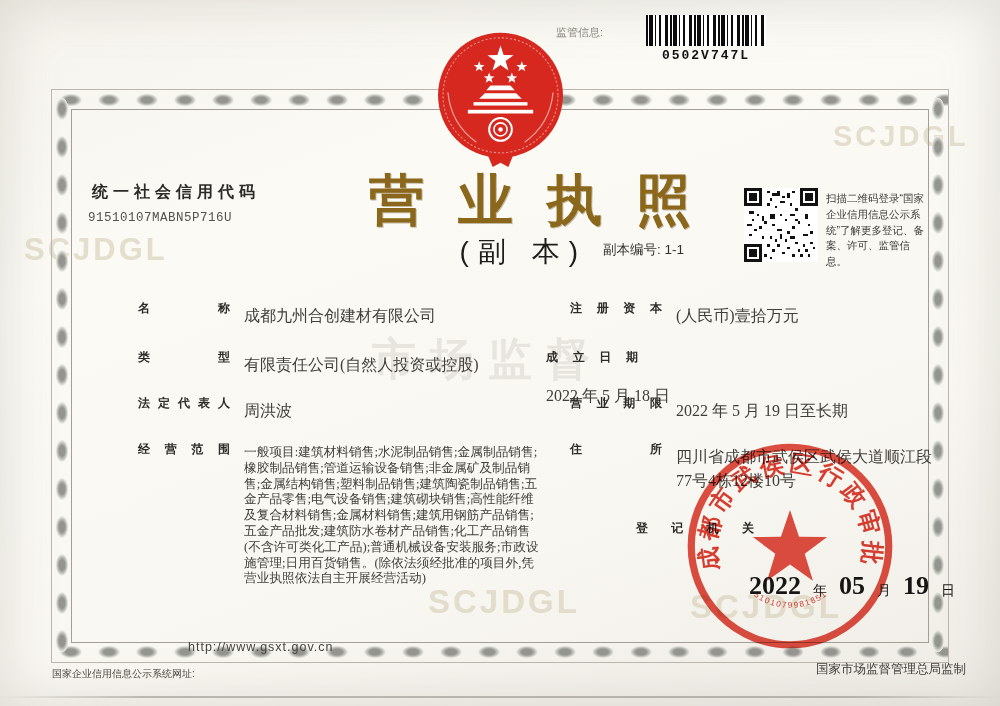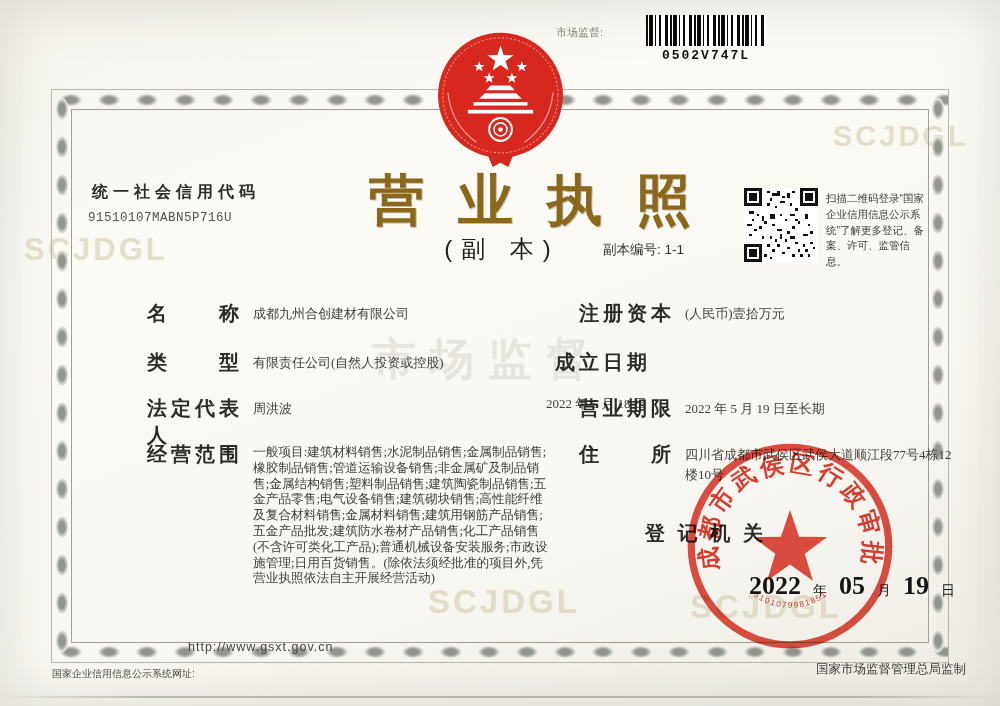--- a/index.html
+++ b/index.html
@@ -32,30 +32,30 @@
     background:repeating-linear-gradient(90deg,#0c0c0c 0 2px,#fff 2px 3px,#0c0c0c 3px 7px,#fff 7px 9px,#0c0c0c 9px 10px,#fff 10px 13px,#0c0c0c 13px 15px,#fff 15px 19px,#0c0c0c 19px 22px,#fff 22px 24px);}
   .barcode-num{left:646px;top:48px;width:120px;text-align:center;font-family:Liberation Mono, monospace;font-weight:700;font-size:13px;letter-spacing:2px;color:#111;z-index:2;}
 
   .emblem{left:428px;top:30px;width:145px;height:142px;z-index:3;}
 
   .credit-label{left:92px;top:182px;font-size:16px;font-weight:700;letter-spacing:5px;color:#2c2a27;z-index:2;}
   .credit-code{left:88px;top:211px;font-family:"Liberation Mono",monospace;font-size:12.5px;letter-spacing:.5px;color:#56524c;z-index:2;}
 
   .title{left:320px;top:164px;width:420px;text-align:center;font-size:55px;font-weight:700;
     letter-spacing:34px;text-indent:34px;color:#8a671a;z-index:2;text-shadow:1px 1px 0 rgba(90,70,15,.35);}
-  .subtitle{left:417px;top:233px;width:170px;text-align:center;font-size:24px;letter-spacing:9px;color:#1e1d1b;z-index:2;}
+  .subtitle{left:417px;top:233px;width:170px;text-align:right;font-size:28px;letter-spacing:9px;color:#1e1d1b;z-index:2;}
   .copy-num{left:603px;top:241px;font-size:13.5px;color:#33312d;z-index:2;}
 
   .qr{left:744px;top:188px;width:74px;height:74px;z-index:2;}
   .qr-caption{left:826px;top:191px;width:104px;font-size:10.5px;line-height:1.5;color:#3c3a36;z-index:2;}
 
   .row{position:absolute;display:flex;gap:14px;align-items:flex-start;z-index:2;}
-  .flabel{display:inline-block;text-align:justify;text-align-last:justify;font-size:20px;font-weight:600;color:#2d2b28;flex:none;margin-left:9px;}
+  .flabel{display:inline-block;text-align:justify;text-align-last:justify;font-size:12px;font-weight:600;color:#2d2b28;flex:none;}
   .w92{width:92px;} .w118{width:118px;}
-  .fvalue{font-family:"Liberation Serif",serif;font-size:13px;color:#403e3a;margin-top:4px;line-height:1.5;}
+  .fvalue{font-family:"Liberation Serif",serif;font-size:16px;color:#403e3a;margin-top:4px;line-height:1.5;}
   .scope{width:302px;font-size:12.7px;line-height:15.8px;}
   .addr{width:268px;}
 
   .registrar{left:636px;top:520px;z-index:2;}
   .reg-date{left:733px;top:571px;display:flex;align-items:center;gap:12px;z-index:6;color:#161513;margin-left:16px;}
   .reg-date .num{font-family:"Liberation Serif",serif;font-size:26px;font-weight:600;}
   .reg-date .unit{font-size:14px;margin-top:10px;}
 
   .stamp{left:682px;top:438px;width:216px;height:216px;z-index:5;mix-blend-mode:multiply;opacity:.9;}
 
@@ -77,21 +77,21 @@
   <div class="wm-center" style="left:372px;top:330px;">市场监督</div>
   <div class="abs bottom-shadow"></div>
 
   <div class="frame">
     <div class="edge h top"></div>
     <div class="edge h bottom"></div>
     <div class="edge v left"></div>
     <div class="edge v right"></div>
   </div>
 
-  <div class="abs query-label">市场监督:</div>
+  <div class="abs query-label">监管信息:</div>
   <div class="abs barcode"></div>
   <div class="abs barcode-num">0502V747L</div>
 
   <svg class="abs emblem" viewBox="0 0 100 100">
     <circle cx="50" cy="46" r="44" fill="#d6281e"></circle>
     <circle cx="50" cy="46" r="40.5" fill="none" stroke="#ffffff" stroke-width="0.8" stroke-dasharray="1.6 1.3" opacity="0.45"></circle>
     <polygon fill="#fff" points="50,11 52.2,17.6 59.2,17.7 53.6,21.9 55.6,28.6 50,24.6 44.4,28.6 46.4,21.9 40.8,17.7 47.8,17.6"></polygon>
     <polygon fill="#fff" points="35,22 36,24.6 38.8,24.7 36.6,26.4 37.4,29.1 35,27.5 32.6,29.1 33.4,26.4 31.2,24.7 34,24.6"></polygon>
     <polygon fill="#fff" points="65,22 66,24.6 68.8,24.7 66.6,26.4 67.4,29.1 65,27.5 62.6,29.1 63.4,26.4 61.2,24.7 64,24.6"></polygon>
     <polygon fill="#fff" points="42,30 43,32.6 45.8,32.7 43.6,34.4 44.4,37.1 42,35.5 39.6,37.1 40.4,34.4 38.2,32.7 41,32.6"></polygon>

